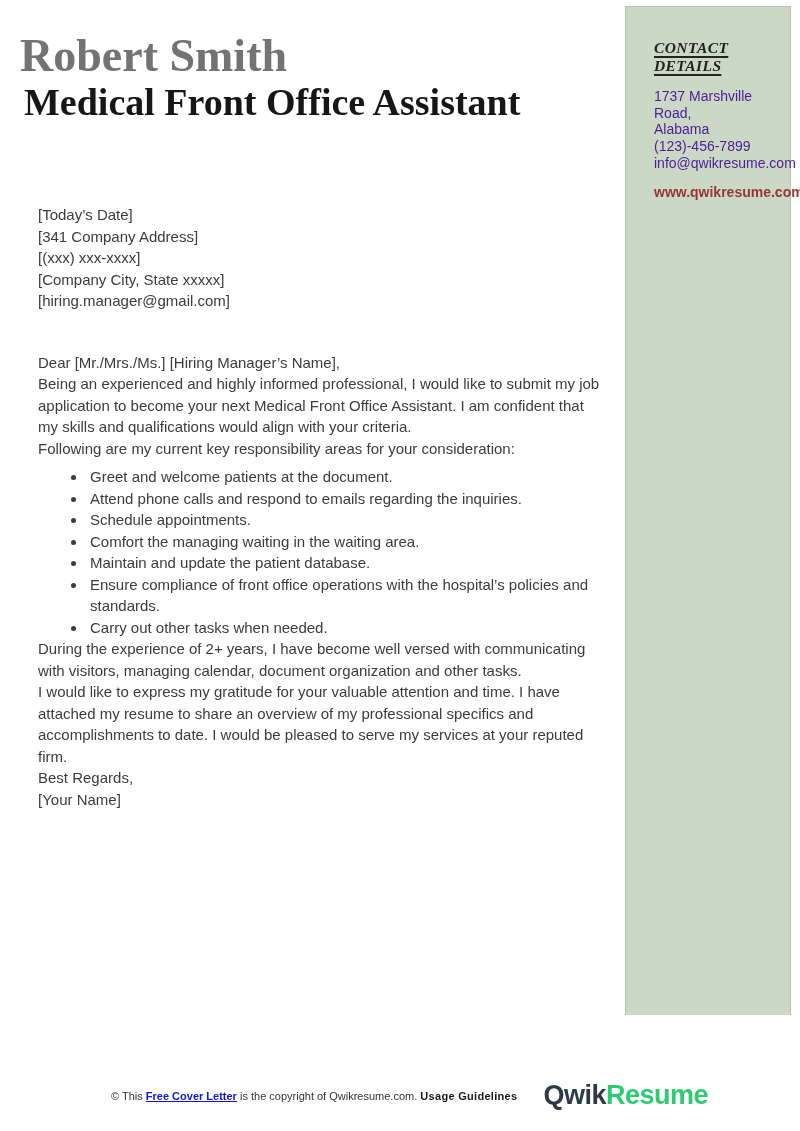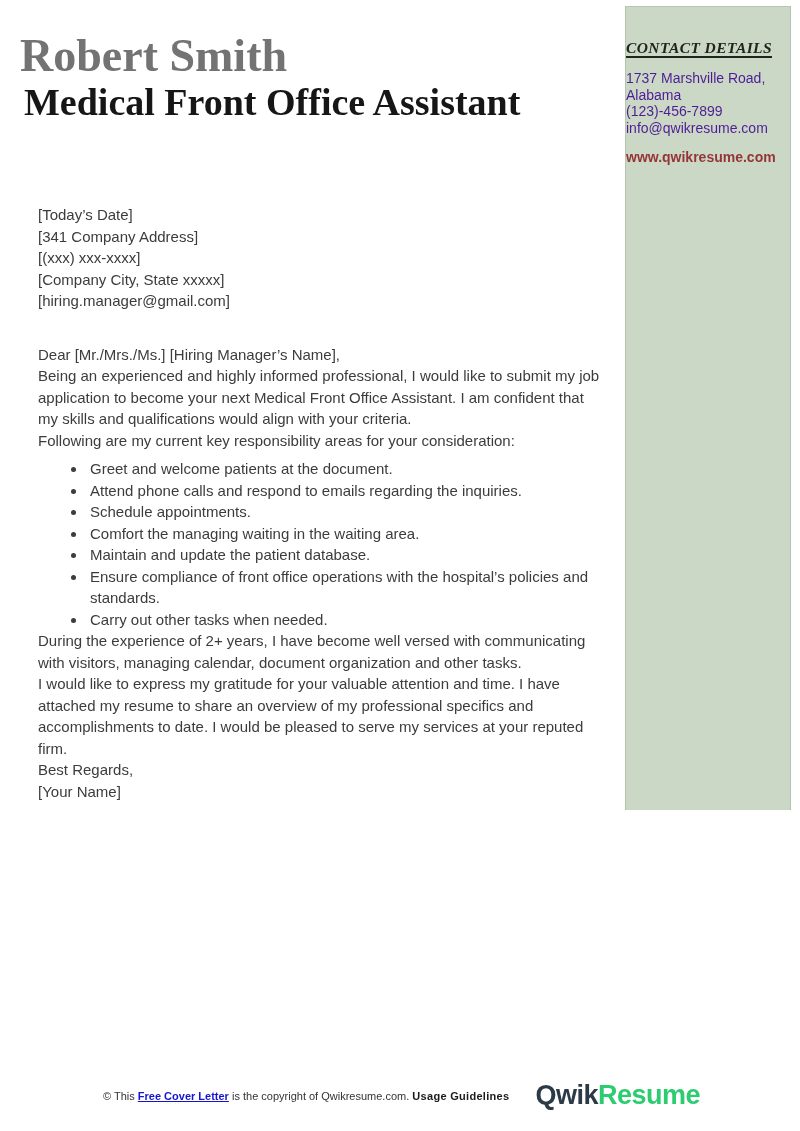--- a/index.html
+++ b/index.html
@@ -2,23 +2,23 @@
 <html><head>
 <meta charset="utf-8">
 <style>
   html,body{margin:0;padding:0;background:#ffffff;}
   .page{
     position:relative;width:800px;height:1131px;background:#ffffff;overflow:hidden;
     font-family:"Liberation Sans",sans-serif;color:#3c3c3c;
   }
   
   .sidebar{
-    position:absolute;left:625px;top:6px;width:166px;height:804px;
+    position:absolute;left:625px;top:6px;width:166px;height:1009px;
     background:#ccd8c6;border:1px solid #b7c2b1;border-bottom:none;
-    box-sizing:border-box;padding:32px 10px 0 0;
+    box-sizing:border-box;padding:32px 10px 0 28px;
   }
   .contact-title{
     margin:0 0 13px 0;
     font-family:"Liberation Serif",serif;font-style:italic;font-weight:bold;
     font-size:15.5px;letter-spacing:.4px;color:#20251f;
     text-decoration:underline;text-decoration-thickness:2px;text-underline-offset:3px;
   }
   .contact-lines div{
     font-size:14px;line-height:16.7px;color:#4c1d95;
   }
@@ -33,35 +33,35 @@
     font-size:46px;line-height:1.05;color:#737373;
   }
   .job-title{
     margin:3px 0 0 4px;font-family:"Liberation Serif",serif;font-weight:bold;
     font-size:38px;line-height:1.05;color:#161616;
   }
   
   .letter{position:absolute;left:38px;top:204px;width:566px;font-size:15px;line-height:21.5px;color:#3c3c3c;}
   .letter p{margin:0;}
   .p-date{margin-bottom:10px;}
-  .company-block{margin-bottom:32px;}
+  .company-block{margin-bottom:40px;}
   .p-salutation{margin-bottom:11px;}
   .p-intro{margin-bottom:10px;}
   .p-lead{margin-bottom:1px;}
   .resp-list{margin:7px 0 0 0;padding:0 0 0 49px;}
   .resp-list li{line-height:21.5px;padding-left:3px;}
   .p-experience{margin-top:24px;}
   .p-gratitude{margin-top:21px;}
   .p-closing{margin-top:21px;}
   
   .footer{
     position:absolute;left:103px;top:1082px;width:560px;
     display:flex;align-items:center;gap:26px;
   }
-  .copyright{font-size:11px;color:#333;white-space:nowrap;}
+  .copyright{font-size:11px;color:#333;white-space:nowrap;margin-left:8px;}
   .footer-link{color:#1515cf;font-weight:bold;text-decoration:underline;cursor:pointer;}
   .usage{color:#1a1a1a;font-weight:bold;text-decoration:none;cursor:pointer;letter-spacing:.3px;}
   .logo{font-size:27px;font-weight:bold;letter-spacing:-.5px;cursor:pointer;line-height:1;}
   .logo-qwik{color:#2c3a47;}
   .logo-resume{color:#2ecc71;}
 </style>
 </head>
 <body>
 
 <div class="page">

